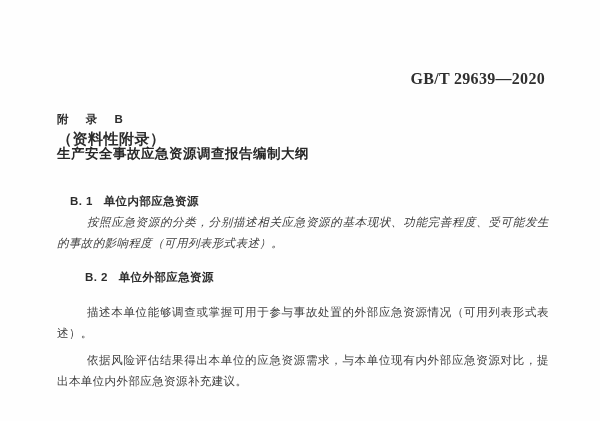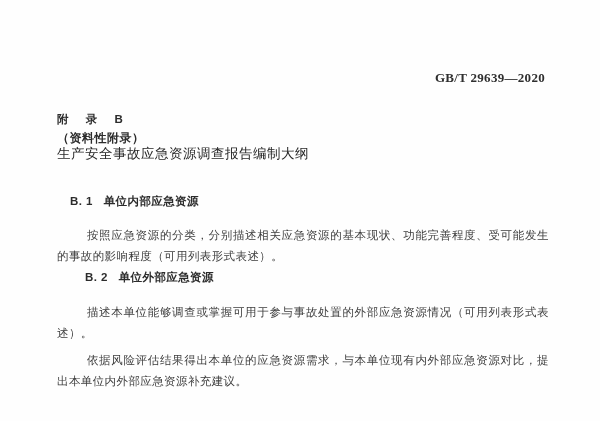--- a/index.html
+++ b/index.html
@@ -15,49 +15,49 @@
     overflow: hidden;
     font-family: "Liberation Serif", "DejaVu Serif", serif;
     color: #3a3a3a;
   }
   .std-number {
     position: absolute;
     top: 70px;
     right: 55px;
     font-family: "Liberation Serif", "DejaVu Serif", serif;
     font-weight: bold;
-    font-size: 13px;
+    font-size: 16px;
     color: #2f2f2f;
     letter-spacing: 0.3px;
   }
   .title-block {
     position: absolute;
     left: 57px;
     width: 492px;
   }
   .appendix-label {
     top: 112px;
     font-family: "Liberation Sans", "DejaVu Sans", sans-serif;
     font-weight: bold;
     font-size: 11.5px;
     color: #2c2c2c;
     letter-spacing: 7px;
   }
   .appendix-note {
     top: 130px;
     font-family: "Liberation Sans", "DejaVu Sans", sans-serif;
     font-weight: bold;
-    font-size: 12px;
+    font-size: 15px;
     color: #2c2c2c;
     letter-spacing: 0.5px;
   }
   .doc-title {
     top: 145px;
     font-family: "Liberation Sans", "DejaVu Sans", sans-serif;
-    font-weight: normal;
+    font-weight: bold;
     font-size: 13.5px;
     color: #272727;
     letter-spacing: 0.5px;
   }
   .section-heading {
     position: absolute;
     left: 70px;
     font-family: "Liberation Sans", "DejaVu Sans", sans-serif;
     font-weight: bold;
     font-size: 11.5px;
@@ -75,21 +75,21 @@
     left: 57px;
     width: 492px;
     font-size: 11.5px;
     line-height: 21px;
     letter-spacing: 0.4px;
     color: #3d3d3d;
     text-indent: 2.6em;
     text-align: justify;
   }
   .pos-b1-head { top: 186px; }
-  .pos-b1-para { top: 225px; }
+  .pos-b1-para { top: 212px; font-style: italic; }
   .pos-b2-head { top: 262px; padding-left: 15px; }
   .pos-b2-para { top: 302px; }
   .pos-b3-head { top: 322px; }
   .pos-b3-para { top: 350px; }
 </style>
 </head>
 <body>
 
 <div class="page">
 

